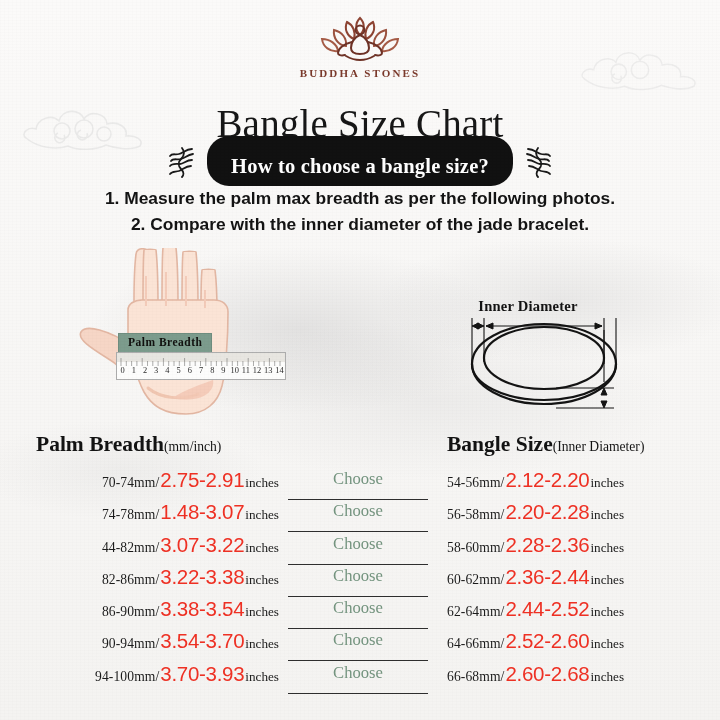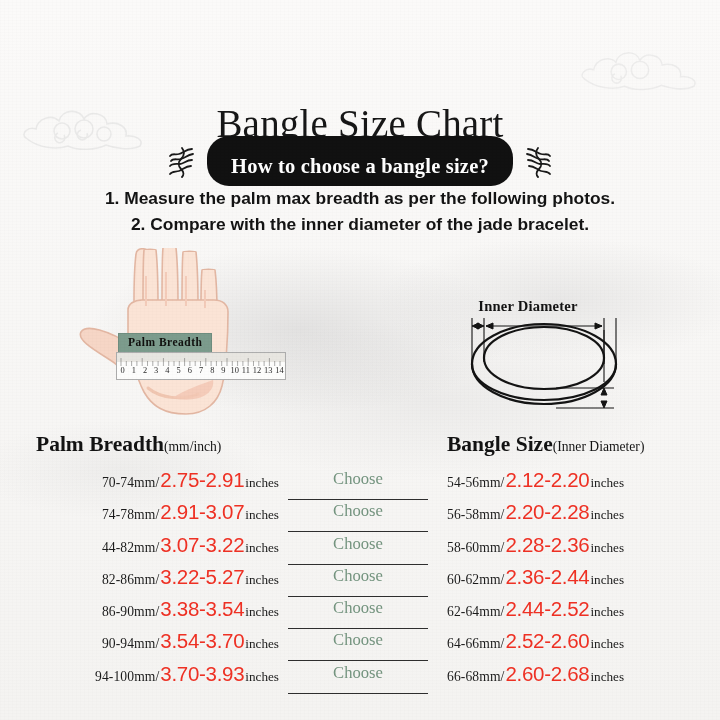--- a/index.html
+++ b/index.html
@@ -129,20 +129,37 @@
   </div>
   <div class="cloud" style="left:576px;top:40px;opacity:.42;">
     <svg width="126" height="54" viewBox="0 0 130 56" fill="none" stroke="#dcdcdc" stroke-width="1.6">
       <path d="M8 40 C2 36 10 28 18 31 C20 20 34 16 41 23 C44 11 62 10 66 21 C72 12 88 15 89 26 C100 23 110 29 108 38 C118 37 126 42 122 48 C112 53 96 50 88 47 C78 52 60 53 50 48 C38 52 20 50 8 40 Z"></path>
       <circle cx="44" cy="33" r="8"></circle>
         <circle cx="66" cy="31" r="9"></circle>
       <path d="M40 35 a5 5 0 1 0 6 2"></path>
     </svg>
   </div>
 
+  <div class="logo">
+    <svg width="120" height="58" viewBox="0 0 120 58" fill="none" stroke="#7b3a2c" stroke-width="2" stroke-linecap="round">
+      <path d="M60 10 c-5 5 -5 12 0 17 c5 -5 5 -12 0 -17z" stroke="#8e4433"></path>
+      <path d="M47 14 c-3 7 0 14 7 17 c2 -7 -1 -14 -7 -17z" stroke="#8e4433"></path>
+      <path d="M73 14 c3 7 0 14 -7 17 c-2 -7 1 -14 7 -17z" stroke="#8e4433"></path>
+      <path d="M34 22 c-1 8 4 15 12 16 c1 -8 -4 -14 -12 -16z" stroke="#9c5340"></path>
+      <path d="M86 22 c1 8 -4 15 -12 16 c-1 -8 4 -14 12 -16z" stroke="#9c5340"></path>
+      <path d="M22 31 c1 8 8 13 16 12 c-1 -7 -8 -12 -16 -12z" stroke="#a65b46"></path>
+      <path d="M98 31 c-1 8 -8 13 -16 12 c1 -7 8 -12 16 -12z" stroke="#a65b46"></path>
+      <circle cx="60" cy="22" r="4.4" stroke="#6e3226"></circle>
+      <path d="M60 27 c-6 2 -9 8 -9 13 c0 4 3 6 9 6 c6 0 9 -2 9 -6 c0 -5 -3 -11 -9 -13z" stroke="#6e3226"></path>
+      <path d="M52 34 c-9 2 -14 7 -14 11 c0 2 3 3 7 2" stroke="#6e3226"></path>
+      <path d="M68 34 c9 2 14 7 14 11 c0 2 -3 3 -7 2" stroke="#6e3226"></path>
+      <path d="M46 48 c5 3 10 4 14 4 c4 0 9 -1 14 -4" stroke="#6e3226"></path>
+    </svg>
+    <div class="brand">BUDDHA STONES</div>
+  </div>
 
   <div class="title">Bangle Size Chart</div>
 
   <div class="pillrow">
     <svg class="orn" viewBox="0 0 30 34" fill="none" stroke="#1a1a1a" stroke-width="1.8" stroke-linecap="round">
       <path d="M24 5 c-6 0 -9 4 -13 5 c-4 1 -7 -1 -9 2"></path>
       <path d="M25 10 c-6 1 -8 4 -12 5 c-4 1 -8 -1 -10 2"></path>
       <path d="M24 16 c-6 0 -8 4 -12 4 c-4 0 -8 -1 -10 2"></path>
       <path d="M23 22 c-6 0 -8 4 -12 5 c-4 1 -7 0 -9 3"></path>
       <path d="M14 4 c3 4 2 8 -1 11 c-3 3 -3 7 0 10 c3 3 3 6 1 8"></path>
@@ -261,21 +278,21 @@
       <div class="cell right-cell">
         <span class="mm">54-56mm/</span>
           <span class="inch">2.12-2.20</span>
           <span class="unit">inches</span>
       </div>
     </div>
 
     <div class="row">
       <div class="cell left-cell">
         <span class="mm">74-78mm/</span>
-          <span class="inch">2.91-3.07</span>
+          <span class="inch">1.48-3.07</span>
           <span class="unit">inches</span>
       </div>
       <div class="choose"><span>Choose</span></div>
       <div class="cell right-cell">
         <span class="mm">56-58mm/</span>
           <span class="inch">2.20-2.28</span>
           <span class="unit">inches</span>
       </div>
     </div>
 
@@ -289,21 +306,21 @@
       <div class="cell right-cell">
         <span class="mm">58-60mm/</span>
           <span class="inch">2.28-2.36</span>
           <span class="unit">inches</span>
       </div>
     </div>
 
     <div class="row">
       <div class="cell left-cell">
         <span class="mm">82-86mm/</span>
-          <span class="inch">3.22-5.27</span>
+          <span class="inch">3.22-3.38</span>
           <span class="unit">inches</span>
       </div>
       <div class="choose"><span>Choose</span></div>
       <div class="cell right-cell">
         <span class="mm">60-62mm/</span>
           <span class="inch">2.36-2.44</span>
           <span class="unit">inches</span>
       </div>
     </div>
 

